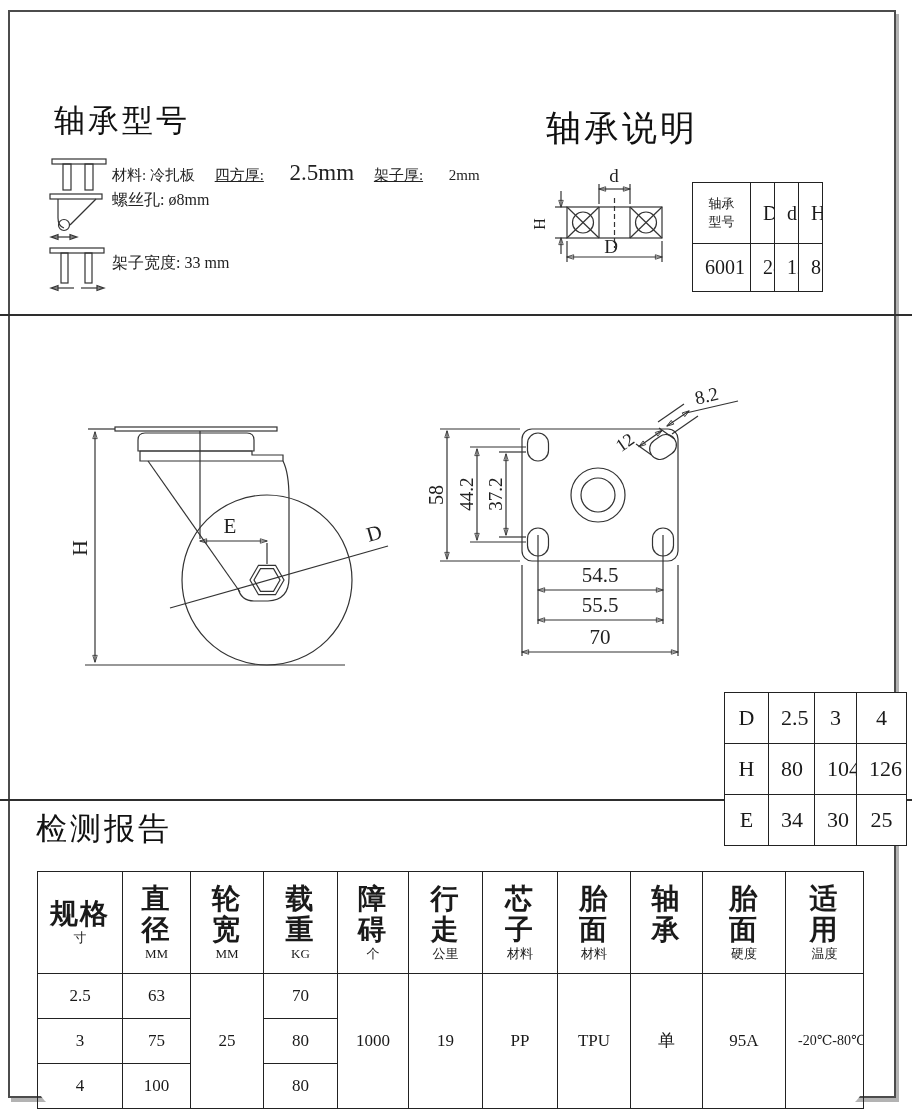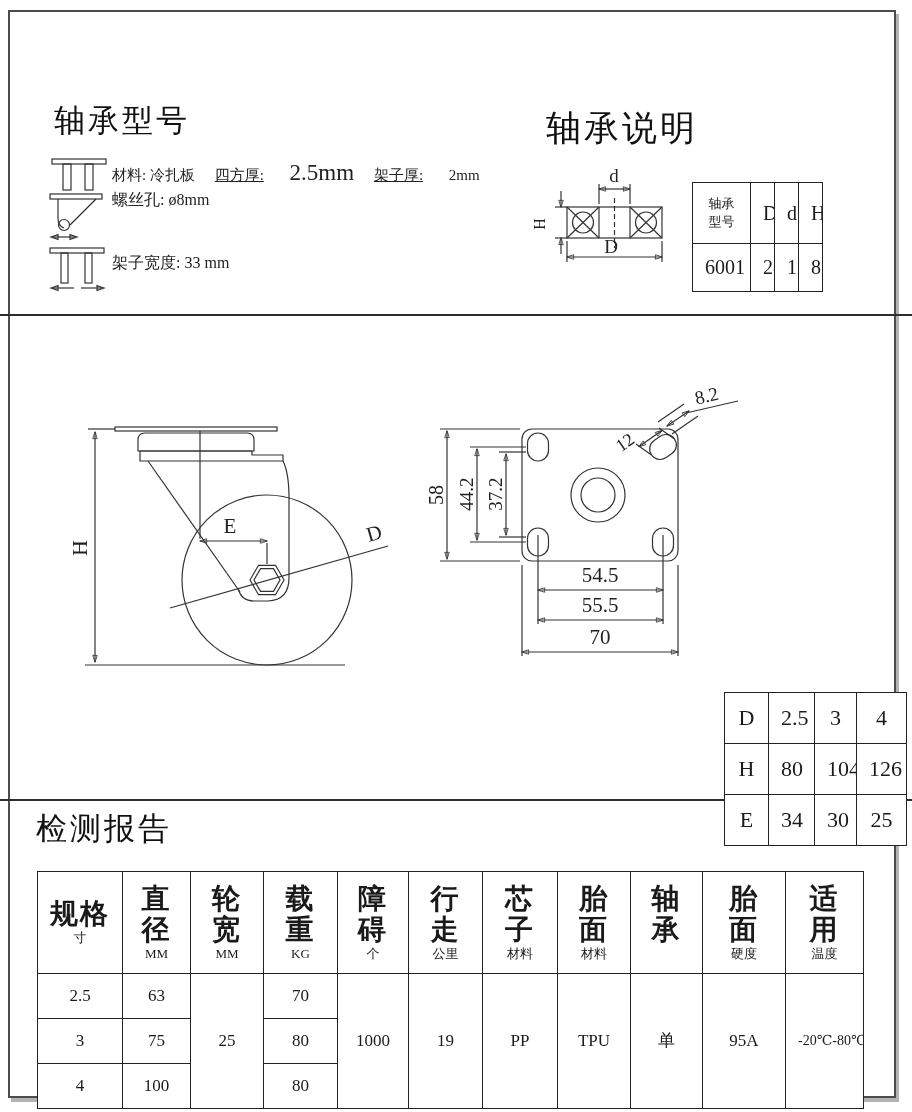--- a/index.html
+++ b/index.html
@@ -19,21 +19,21 @@
   table{border-collapse:collapse;table-layout:fixed;background:#fff;}
   td,th{border:1.6px solid #222;text-align:center;vertical-align:middle;
         padding:12px;font-weight:normal;overflow:hidden;}
   .bearing-table{position:absolute;left:692px;top:182px;width:130px;}
   .bearing-table tr{height:28px;}
   .bearing-table .model-h{font-size:13px;}
   .bearing-table td{font-size:20px;}
   .dhe-table{position:absolute;left:724px;top:692px;width:182px;}
   .dhe-table tr{height:34px;}
   .dhe-table td{font-size:22px;}
-  .report-table{position:absolute;left:37px;top:871px;width:826px;}
+  .report-table{position:absolute;left:37px;top:871px;width:826px;border-radius:27px;}
   .report-table thead tr{height:64px;}
   .report-table tbody tr{height:34px;}
   .report-table .h-main{font-size:28px;font-weight:bold;line-height:1.1;letter-spacing:2px;}
   .report-table .h-sub{font-size:13px;line-height:1.1;margin-top:1px;min-height:14px;}
   .report-table td{font-size:17px;}
   svg{position:absolute;overflow:visible;}
   svg line,svg path,svg rect,svg circle,svg polygon{stroke:#333;stroke-width:1.2;fill:none;}
   svg text{font-family:"Liberation Serif","DejaVu Serif",serif;fill:#222;stroke:none;}
 </style>
 </head>

